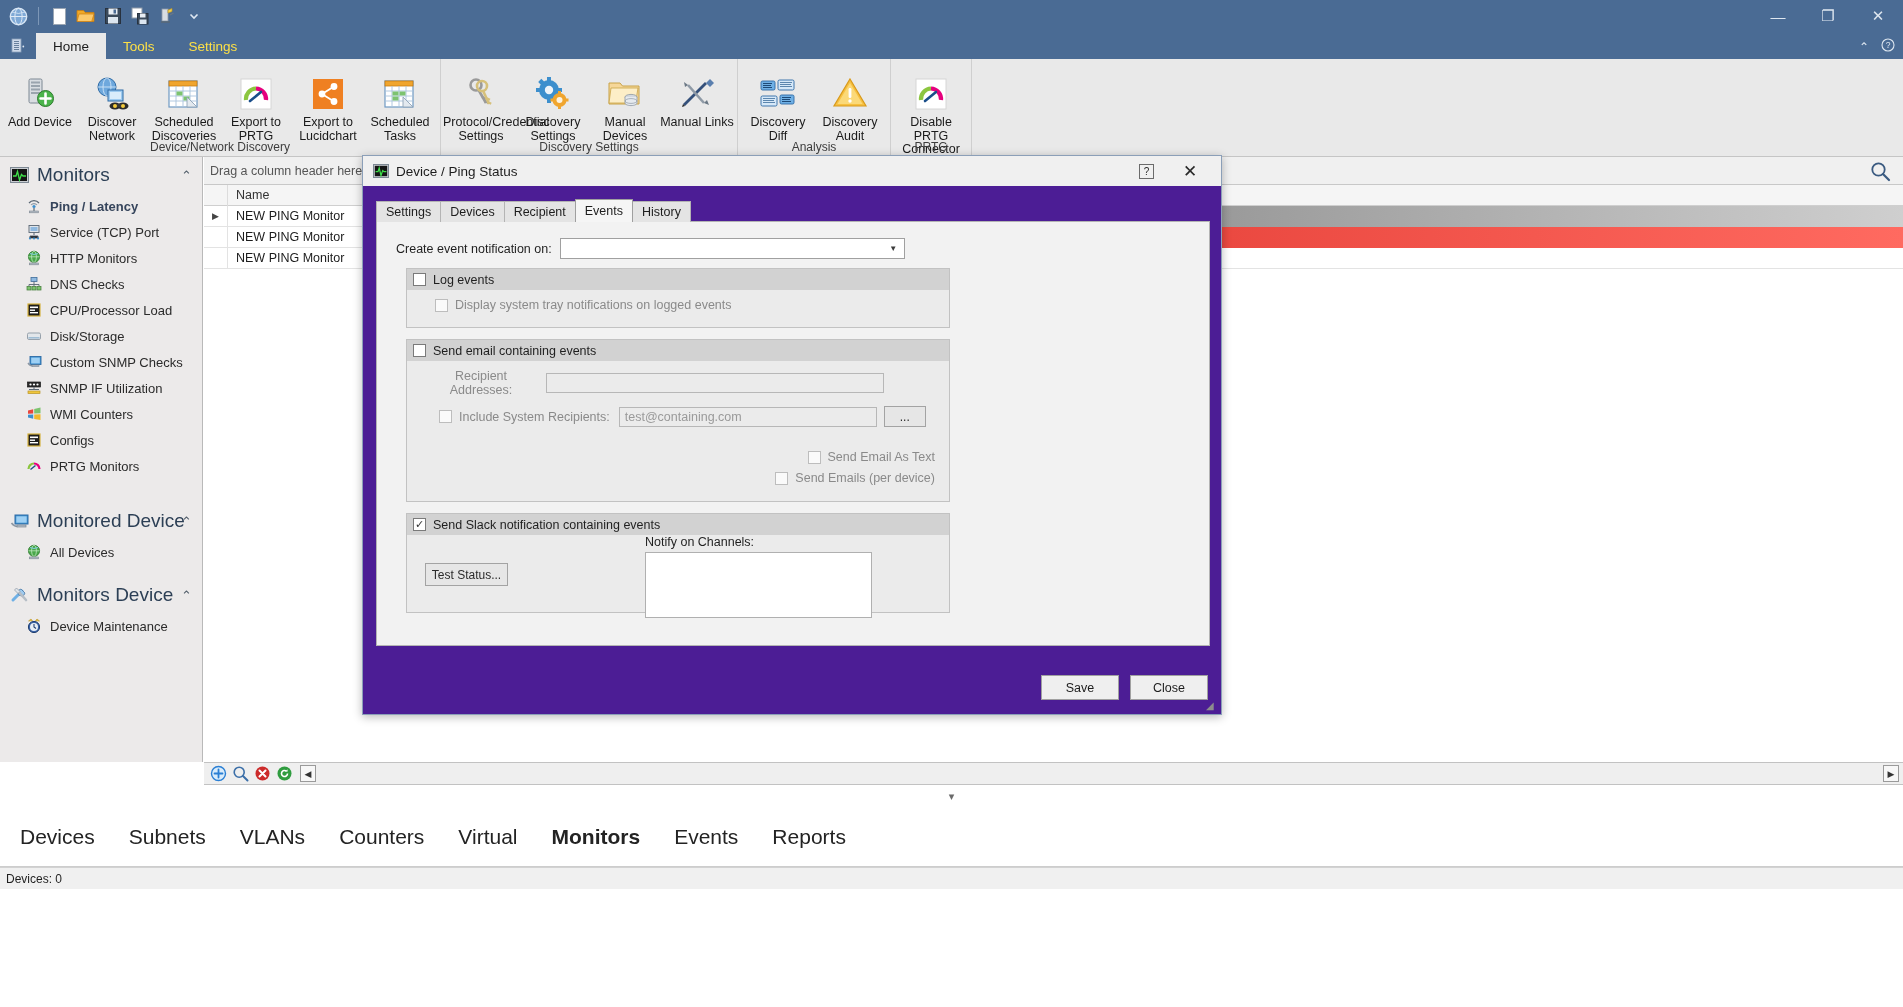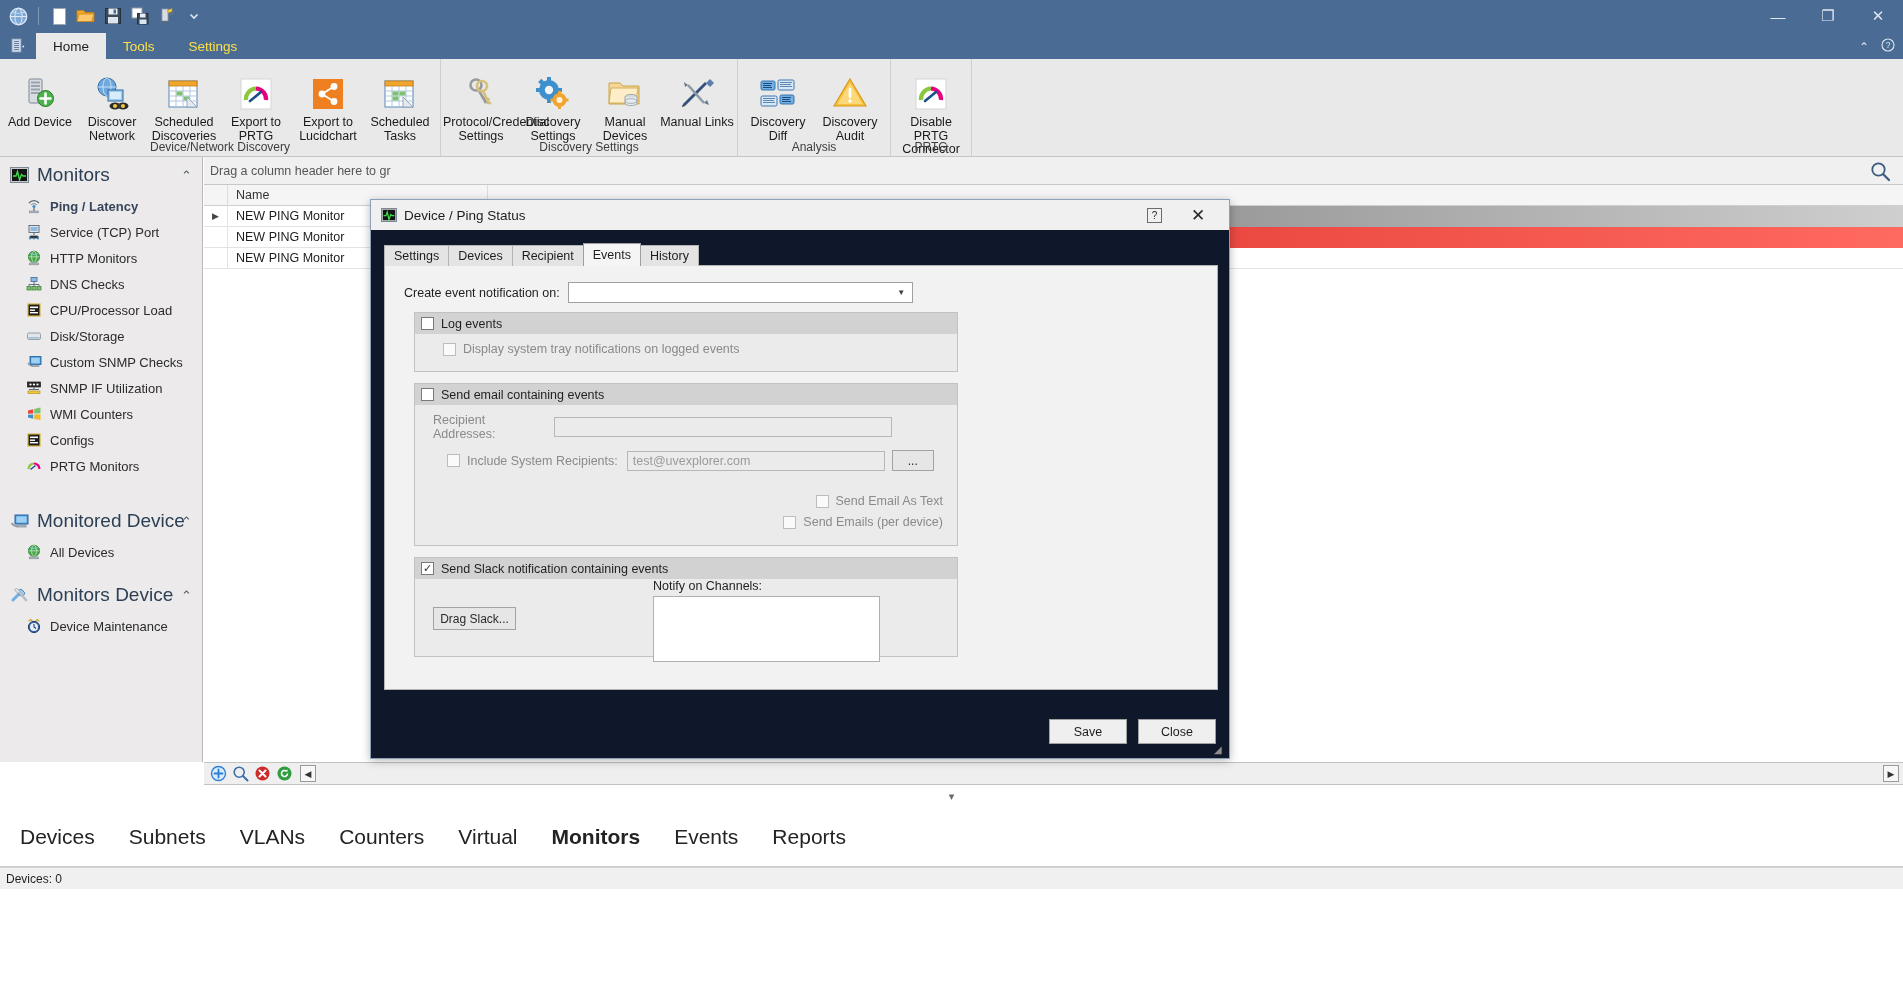--- a/index.html
+++ b/index.html
@@ -183,24 +183,23 @@
     display: flex; align-items: center; padding-left: 6px;
     font-size: 12px; color: #1f1f1f;
   }
   .bottom-fill {
     position: absolute; left: 0; top: 889px; width: 1903px; height: 118px;
     background: #ffffff;
   }
 
   
   .dlg {
-    position: absolute; left: 370px; top: 155px; width: 860px; height: 560px;
-    background: #0f172a; border: 1px solid #8b9fb8;
+    position: absolute; left: 362px; top: 155px; width: 860px; height: 560px;
+    background: #4c1d95; border: 1px solid #8b9fb8;
     box-shadow: 0 2px 9px rgba(0,0,0,0.28);
-    margin-top: 44px;
   }
   .dlg-title {
     height: 30px; display: flex; align-items: center; padding-left: 10px;
     background: #f0f0f0; position: relative;
   }
   .dlg-title .dt-ico { margin-right: 7px; display: flex; align-items: center; }
   .dlg-title .dt-txt { font-size: 13.5px; color: #1d1d1d; }
   .dlg-ctl {
     position: absolute; top: 4px; width: 26px; height: 22px;
     display: flex; align-items: center; justify-content: center;
@@ -925,47 +924,47 @@
           </div>
         </div>
 
         <div class="sect" style="margin-top:11px">
           <div class="sect-head">
             <span class="cbx"></span>
             <span class="lbl">Send email containing events</span>
           </div>
           <div class="sect-body" style="height:141px;position:relative">
             <div class="frow" style="padding-left:8px">
-              <span class="lbl dim" style="width:112px;text-align:left">Recipient Addresses:</span>
+              <span class="lbl dim" style="width:112px;text-align:center">Recipient Addresses:</span>
               <span class="txtin" style="width:338px;margin-left:9px"></span>
             </div>
             <div class="frow" style="padding-left:8px;margin-top:9px">
               <span class="cbx dim" style="margin-left:14px"></span>
               <span class="lbl dim">Include System Recipients:</span>
-              <span class="txtin" style="width:258px;margin-left:9px">test@uvexplorer.com</span>
+              <span class="txtin" style="width:258px;margin-left:9px">test@containing.com</span>
               <span class="btn-sm" style="margin-left:7px">...</span>
             </div>
             <div class="frow" style="position:absolute;right:14px;bottom:37px">
               <span class="cbx dim"></span>
               <span class="lbl dim">Send Email As Text</span>
             </div>
             <div class="frow" style="position:absolute;right:14px;bottom:16px">
               <span class="cbx dim"></span>
               <span class="lbl dim">Send Emails (per device)</span>
             </div>
           </div>
         </div>
 
         <div class="sect" style="margin-top:11px">
           <div class="sect-head">
             <span class="cbx on"></span>
             <span class="lbl">Send Slack notification containing events</span>
           </div>
           <div class="sect-body" style="height:78px;position:relative;padding-top:4px">
-            <div class="btn-sm" style="width:83px;height:23px;position:absolute;left:18px;top:28px">Drag Slack...</div>
+            <div class="btn-sm" style="width:83px;height:23px;position:absolute;left:18px;top:28px">Test Status...</div>
             <div style="position:absolute;left:238px;top:0">
               <div class="lbl">Notify on Channels:</div>
               <div class="listbox" style="margin-top:3px"></div>
             </div>
           </div>
         </div>
 
       </div>
     </div>
 

